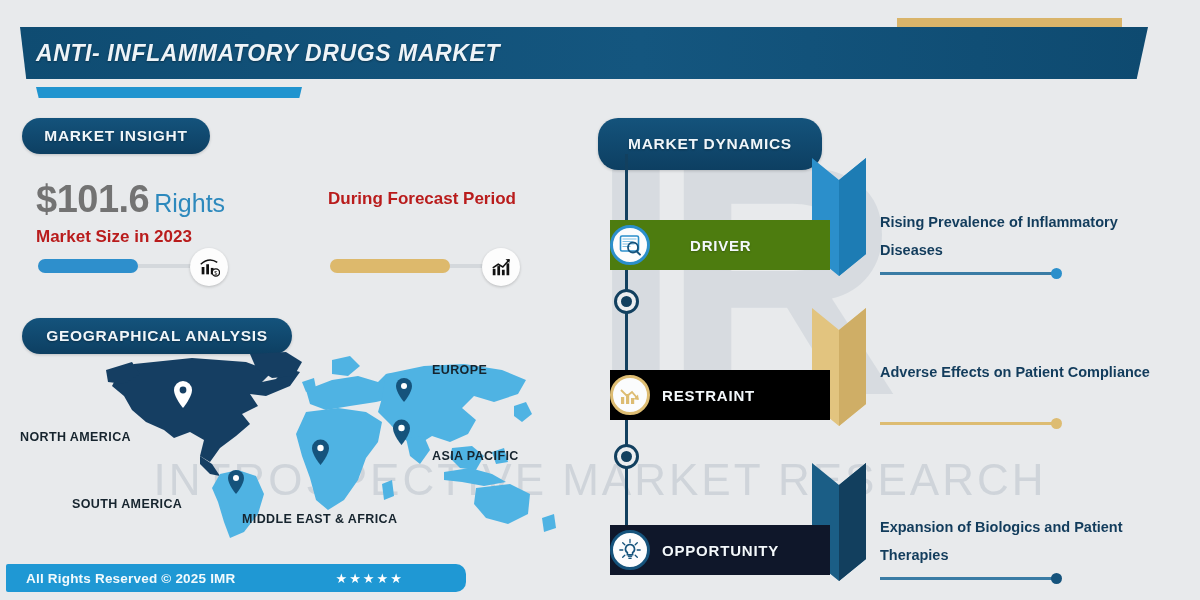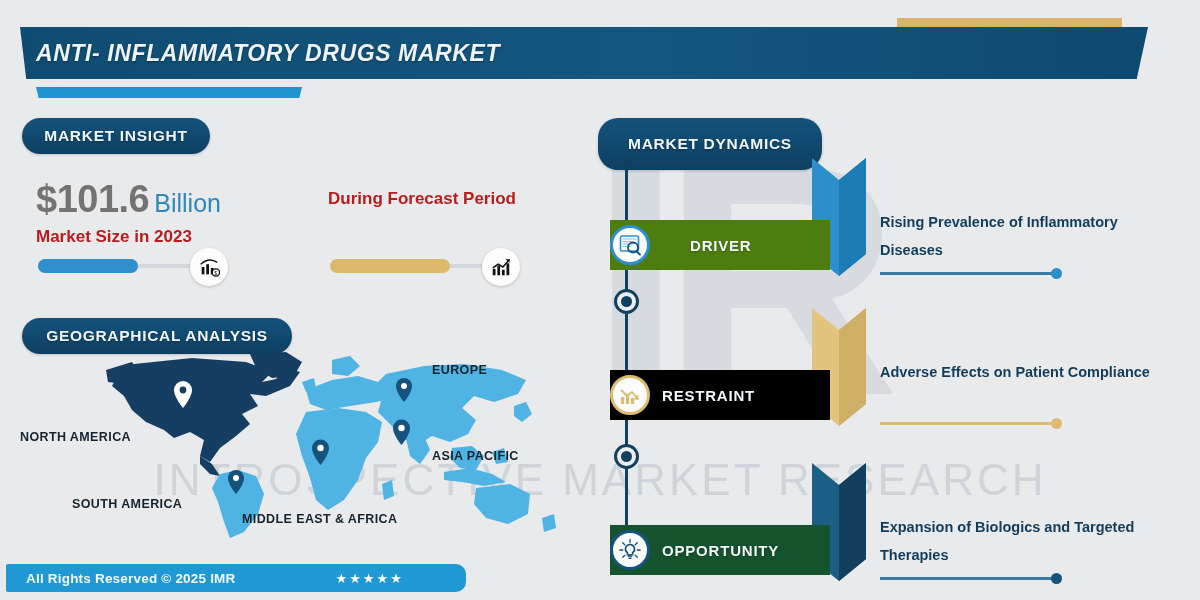--- a/index.html
+++ b/index.html
@@ -256,21 +256,21 @@
   #dyn-row-0 .dyn-band { background: #4d7c0f; padding-left: 28px; }
   #dyn-row-0 .dyn-icon { border: 3px solid #2b8fcb; }
   #dyn-row-0 .dyn-connector { background: #3a7ca5; }
   #dyn-row-0 .dyn-connector::after { background: #2b8fcb; }
   
   #dyn-row-1 .dyn-band { background: #000000; }
   #dyn-row-1 .dyn-icon { border: 3px solid #ddbc72; }
   #dyn-row-1 .dyn-connector { background: #ddbc72; }
   #dyn-row-1 .dyn-connector::after { background: #ddbc72; }
   
-  #dyn-row-2 .dyn-band { background: #14532d; }
+  #dyn-row-2 .dyn-band { background: #0f172a; }
   #dyn-row-2 .dyn-icon { border: 3px solid #15537c; }
   #dyn-row-2 .dyn-connector { background: #3a7ca5; }
   #dyn-row-2 .dyn-connector::after { background: #15537c; }
 </style>
 </head>
 <body>
 
 <div id="watermark-logo">IR</div>
 <div id="watermark-text">INTROSPECTIVE MARKET RESEARCH</div>
 
@@ -279,21 +279,21 @@
   <span id="title-text">ANTI- INFLAMMATORY DRUGS MARKET</span>
 </div>
 <div id="title-accent"></div>
 
 <div class="pill" id="pill-market-insight">
   <span>MARKET INSIGHT</span>
 </div>
 
 <div class="stat" id="stat-0">
   <div class="stat-headline">
-    <span class="stat-value">$101.6</span><span class="stat-unit">Billion</span>
+    <span class="stat-value">$101.6</span><span class="stat-unit">Rights</span>
   </div>
   <div class="stat-sub">Market Size in 2023</div>
   <div class="stat-track">
     <div class="stat-fill"></div>
   </div>
   <div class="stat-badge">
     <svg width="22" height="22" viewBox="0 0 24 24">
       <path d="M3 9 Q12 1 21 7" stroke="#111" stroke-width="1.6" fill="none"></path>
       <rect x="4" y="12" width="3" height="8" fill="#111"></rect>
       <rect x="9" y="9" width="3" height="11" fill="#111"></rect>
@@ -452,16 +452,16 @@
       <div class="dyn-icon">
         <svg width="24" height="24" viewBox="0 0 24 24">
           <path d="M12 6.5 a4.5 4.5 0 0 1 2.6 8.2 v2 h-5.2 v-2 A4.5 4.5 0 0 1 12 6.5 Z" fill="none" stroke="#15537c" stroke-width="1.6"></path>
           <rect x="9.8" y="17.4" width="4.4" height="1.5" fill="#15537c"></rect>
           <rect x="10.4" y="19.6" width="3.2" height="1.4" fill="#15537c"></rect>
           <path d="M12 1.5 v3 M4.7 4.7 l2.1 2.1 M19.3 4.7 l-2.1 2.1 M1.8 12 h3 M19.2 12 h3 M4.7 19.3 l2.1-2.1 M19.3 19.3 l-2.1-2.1" stroke="#15537c" stroke-width="1.3" stroke-linecap="round"></path>
         </svg>
       </div>
       <span class="dyn-label">OPPORTUNITY</span>
     </div>
-    <div class="dyn-text">Expansion of Biologics and Targeted Therapies</div>
+    <div class="dyn-text">Expansion of Biologics and Patient Therapies</div>
     <div class="dyn-connector"></div>
   </div>
 </div>
 
 </body></html>

